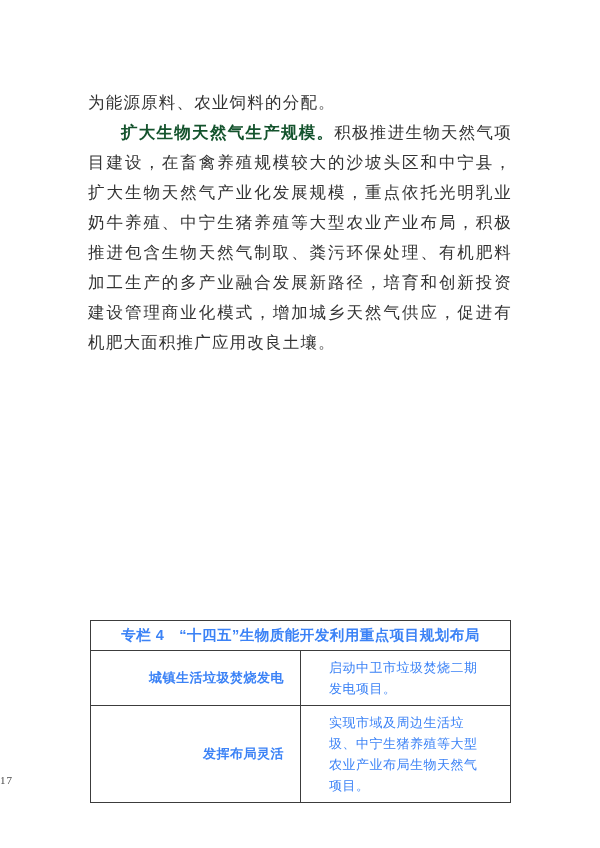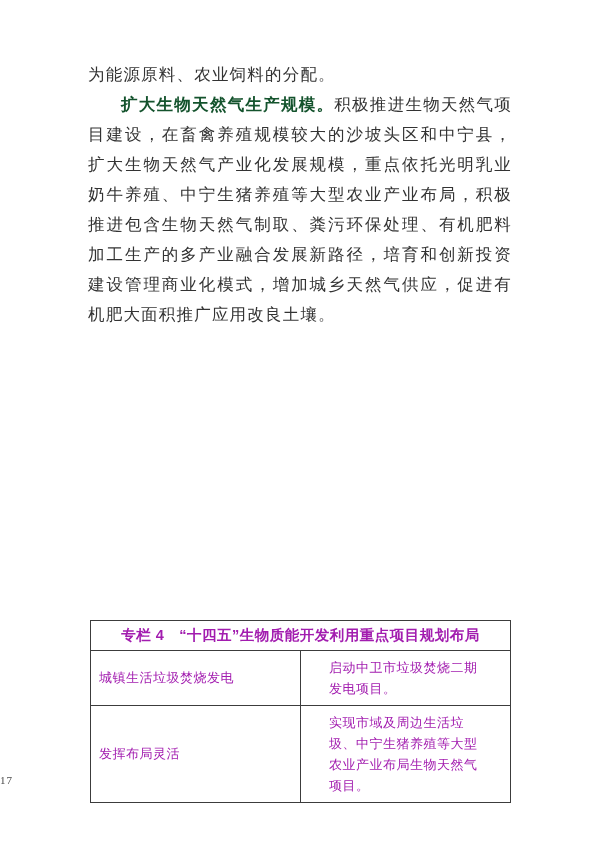--- a/index.html
+++ b/index.html
@@ -16,42 +16,42 @@
     width: 600px;
     height: 848px;
     background: #ffffff;
     overflow: hidden;
   }
 
   
   .body-text {
     position: absolute;
     left: 88px;
-    top: 60px;
+    top: 88px;
     width: 424px;
     font-size: 16.5px;
     line-height: 30px;
     letter-spacing: 1.2px;
     color: #333333;
     text-align: justify;
     text-justify: inter-ideograph;
   }
 
   .para { text-indent: 0; }
   .para.indent { text-indent: 2em; }
   .para b { font-weight: bold; color: #14532d; }
 
   
   .column-table {
     position: absolute;
     left: 90px;
     top: 620px;
     width: 421px;
     border-collapse: collapse;
-    color: #a21caf;
+    color: #3b82f6;
     table-layout: fixed;
   }
 
   .column-table th,
   .column-table td {
     border: 1px solid #3c3c3c;
   }
 
   .column-table .table-title {
     height: 30px;
@@ -59,26 +59,26 @@
     font-weight: bold;
     font-size: 14.5px;
     letter-spacing: 0.5px;
     text-align: center;
     vertical-align: middle;
     padding: 2px 4px;
   }
 
   .column-table .cat-cell {
     width: 122px;
-    font-weight: normal;
+    font-weight: bold;
     font-size: 13px;
     line-height: 20px;
-    text-align: left;
+    text-align: right;
     vertical-align: middle;
-    padding: 4px 8px;
+    padding: 4px 16px;
     letter-spacing: 0.5px;
   }
 
   .column-table .desc-cell {
     font-size: 13px;
     line-height: 21px;
     text-align: left;
     vertical-align: middle;
     padding: 6px 28px;
     letter-spacing: 0.5px;

